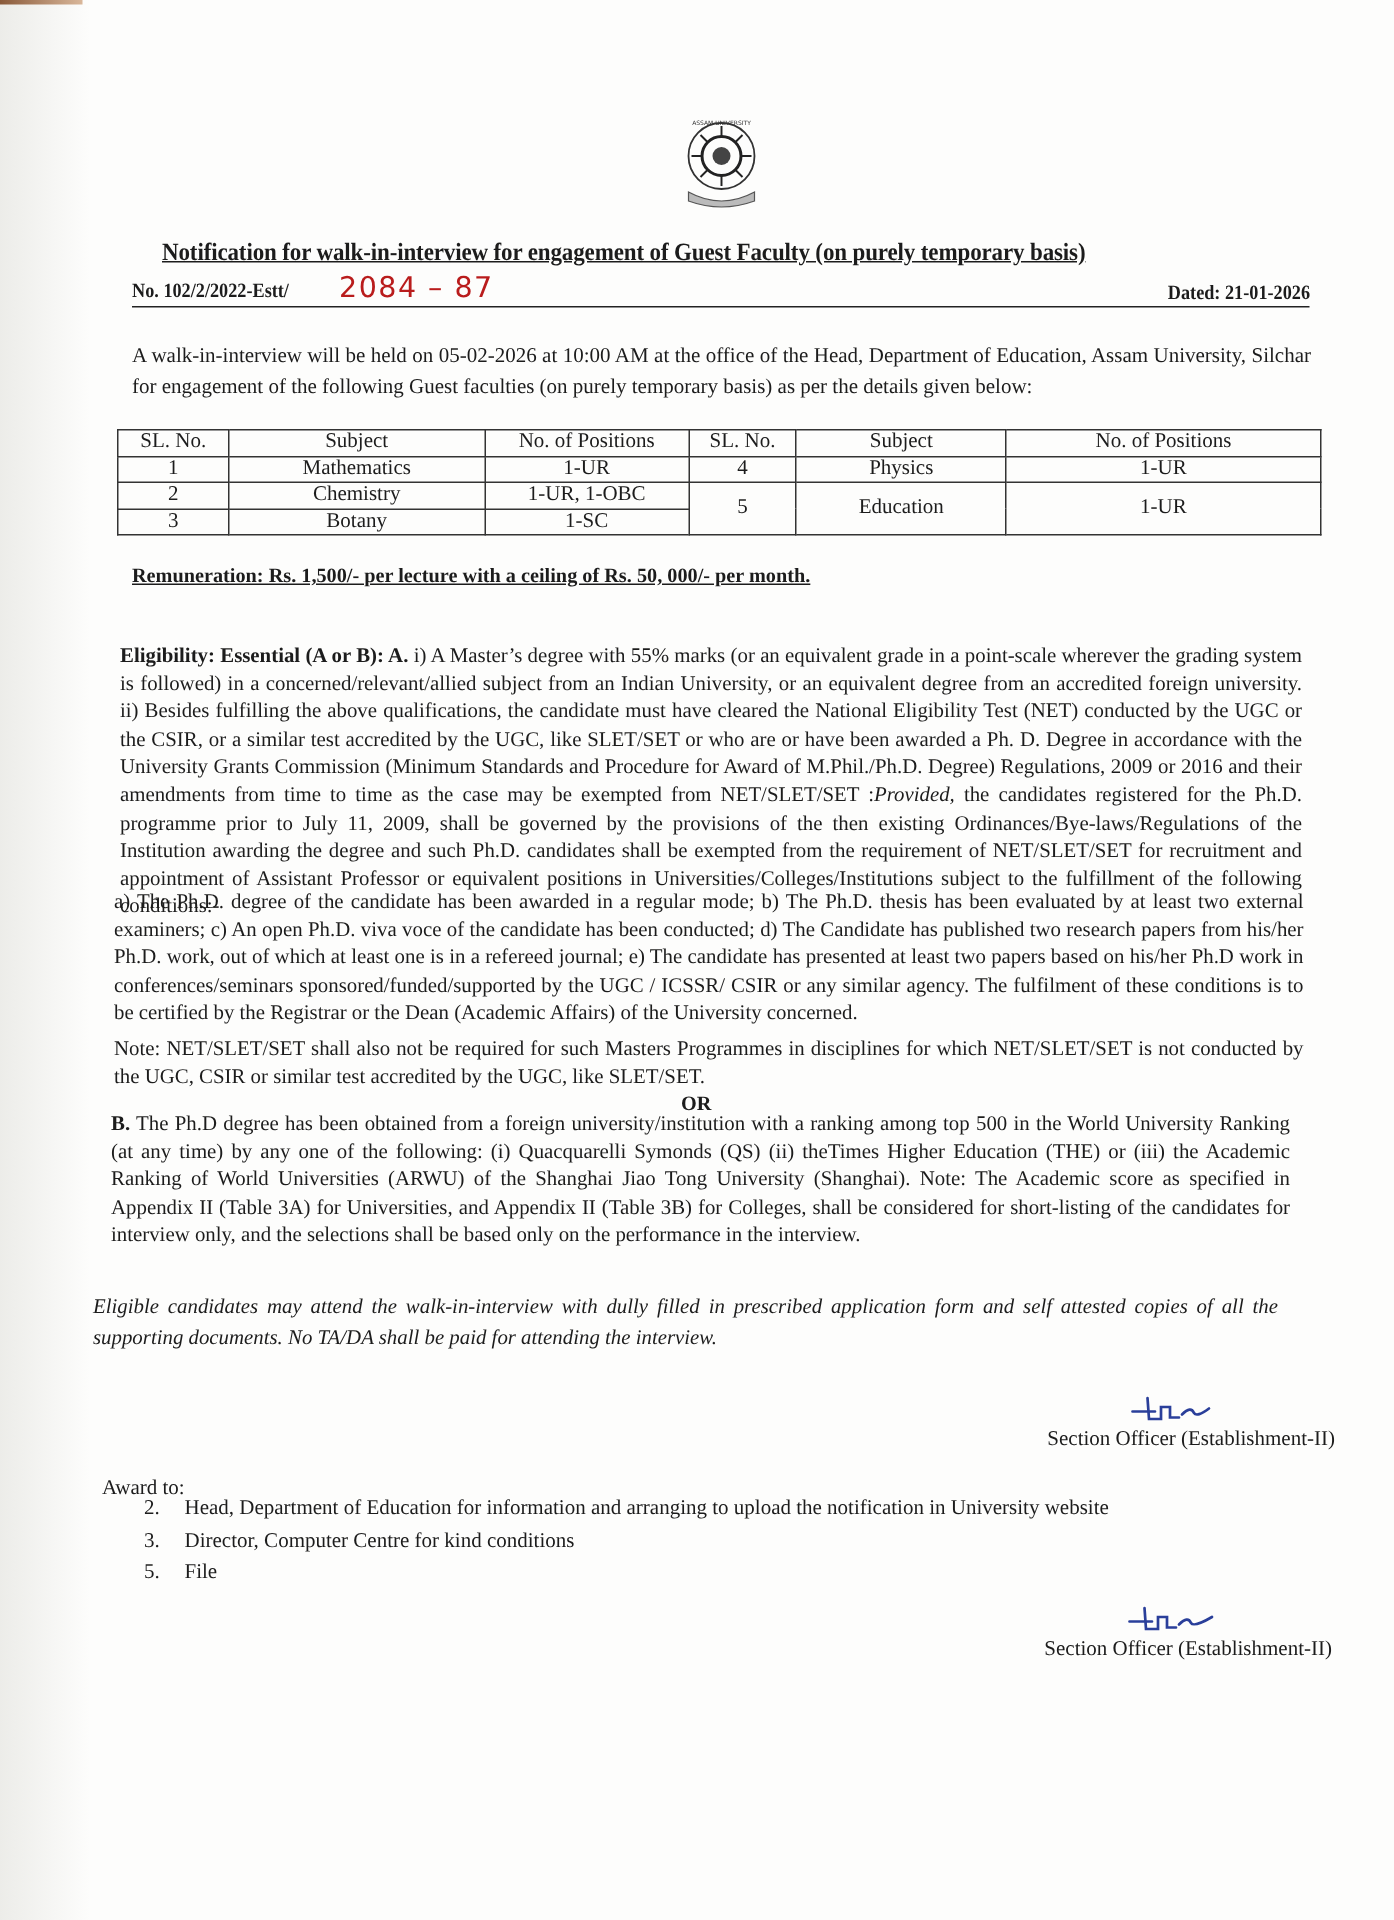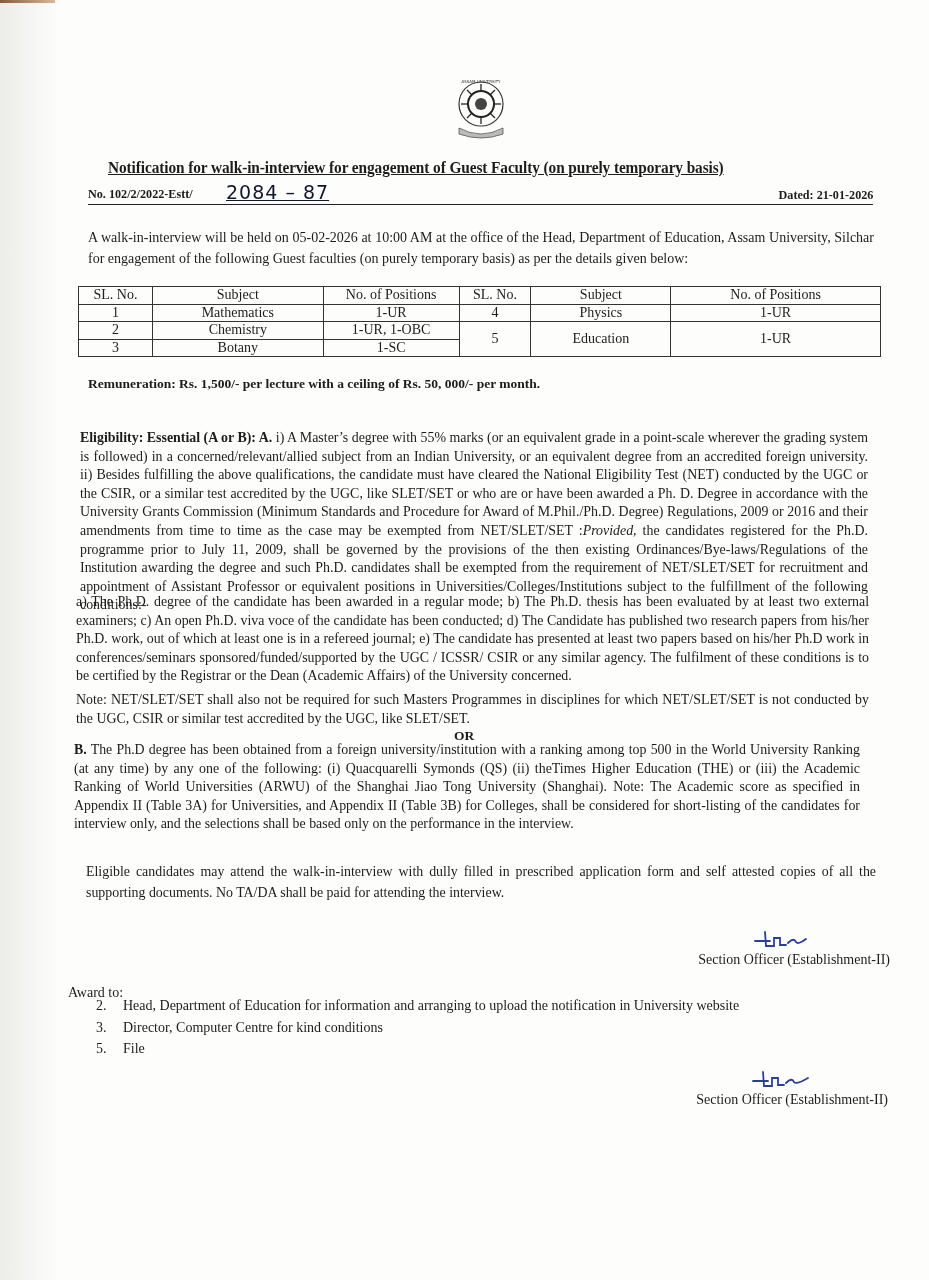--- a/index.html
+++ b/index.html
@@ -31,50 +31,51 @@
   .refline {
     position: absolute; left: 88px; top: 183px; width: 785px; height: 22px;
     border-bottom: 1.3px solid #222;
   }
   .ref-no {
     position: absolute; left: 0; top: 3px; font-weight: bold; font-size: 13.5px;
     transform: scaleX(0.9); transform-origin: left top; white-space: nowrap;
   }
   .ref-hand {
     position: absolute; left: 138px; top: -2px; font-family: "DejaVu Sans", sans-serif;
-    color: #0f172a; font-size: 19px; letter-spacing: 1px; white-space: nowrap; text-decoration: underline;
+    color: #b91c1c; font-size: 19px; letter-spacing: 1px; white-space: nowrap;
   }
   .dated {
     position: absolute; right: 0; top: 4px; font-weight: bold; font-size: 13.5px;
     transform: scaleX(0.9); transform-origin: right top; white-space: nowrap;
   }
   .para {
     position: absolute; font-size: 14px; line-height: 20.5px; text-align: justify;
   }
   .intro { left: 88px; top: 228px; width: 786px; }
   table.positions {
     position: absolute; left: 78px; top: 286px; width: 803px;
     border-collapse: collapse; font-size: 14px;
   }
   table.positions td, table.positions th {
     border: 1px solid #333; font-weight: normal; text-align: center;
     height: 17.5px; line-height: 16px; padding: 0 2px;
   }
   .remuneration {
     position: absolute; left: 88px; top: 376px; font-weight: bold; font-size: 13.5px;
     white-space: nowrap;
+    text-decoration: underline;
   }
   .elig { left: 80px; top: 429px; width: 788px; line-height: 18.6px; font-size: 13.9px; }
   .conditions { left: 76px; top: 593px; width: 793px; line-height: 18.6px; font-size: 13.9px; }
   .note { left: 76px; top: 691px; width: 793px; line-height: 18.6px; font-size: 13.9px; }
   .or {
     position: absolute; left: 454px; top: 728px; font-weight: bold; font-size: 13.5px;
   }
   .partb { left: 74px; top: 741px; width: 786px; line-height: 18.6px; font-size: 13.9px; }
-  .eligible { left: 86px; top: 861px; width: 790px; line-height: 21px; font-size: 13.9px; }
+  .eligible { left: 62px; top: 861px; width: 790px; line-height: 21px; font-size: 13.9px; font-style: italic; }
   .sig {
     position: absolute; width: 210px; text-align: right; font-size: 14px; margin-left: 38px;
   }
   .sig1 { left: 642px; top: 928px; }
   .sig2 { left: 640px; top: 1068px; }
   .sig svg { display: block; margin: 0 auto 2px; }
   .copy-to {
     position: absolute; left: 68px; top: 985px; font-size: 14px;
   }
   .copy-list {

